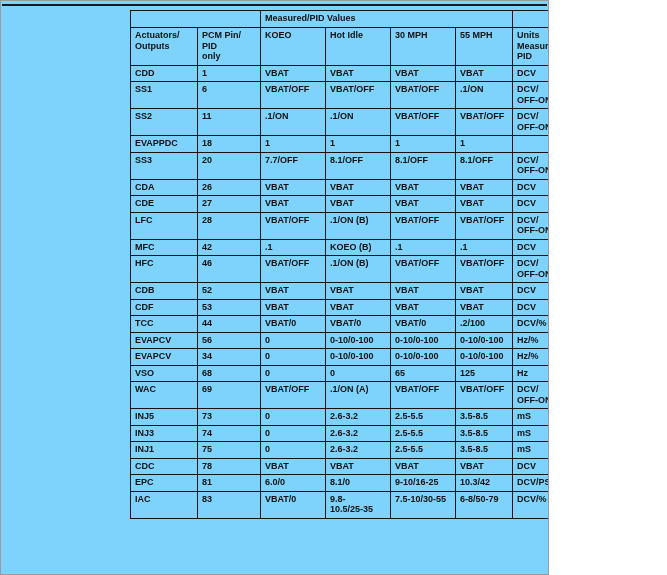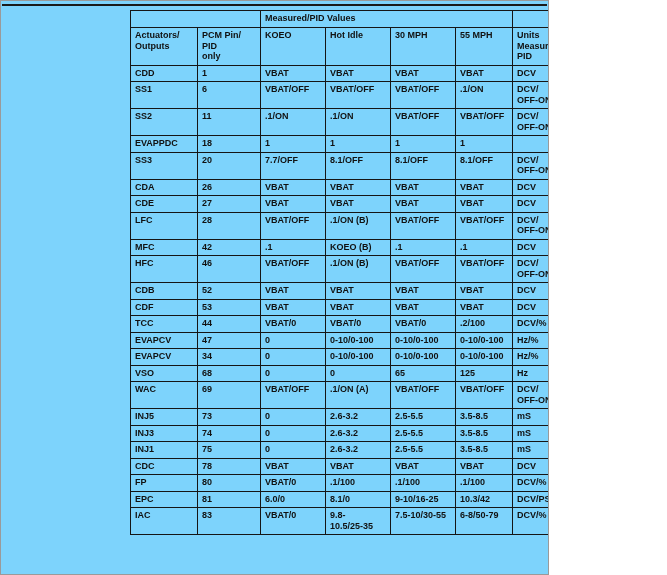--- a/index.html
+++ b/index.html
@@ -199,21 +199,21 @@
           <td>TCC</td>
           <td>44</td>
           <td>VBAT/0</td>
           <td>VBAT/0</td>
           <td>VBAT/0</td>
           <td>.2/100</td>
           <td>DCV/%</td>
         </tr>
         <tr>
           <td>EVAPCV</td>
-          <td>47</td>
+          <td>56</td>
           <td>0</td>
           <td>0-10/0-100</td>
           <td>0-10/0-100</td>
           <td>0-10/0-100</td>
           <td>Hz/%</td>
         </tr>
         <tr>
           <td>EVAPCV</td>
           <td>34</td>
           <td>0</td>
@@ -269,29 +269,20 @@
           <td>mS</td>
         </tr>
         <tr>
           <td>CDC</td>
           <td>78</td>
           <td>VBAT</td>
           <td>VBAT</td>
           <td>VBAT</td>
           <td>VBAT</td>
           <td>DCV</td>
-        </tr>
-        <tr>
-          <td>FP</td>
-          <td>80</td>
-          <td>VBAT/0</td>
-          <td>.1/100</td>
-          <td>.1/100</td>
-          <td>.1/100</td>
-          <td>DCV/%</td>
         </tr>
         <tr>
           <td>EPC</td>
           <td>81</td>
           <td>6.0/0</td>
           <td>8.1/0</td>
           <td>9-10/16-25</td>
           <td>10.3/42</td>
           <td>DCV/PSI</td>
         </tr>

